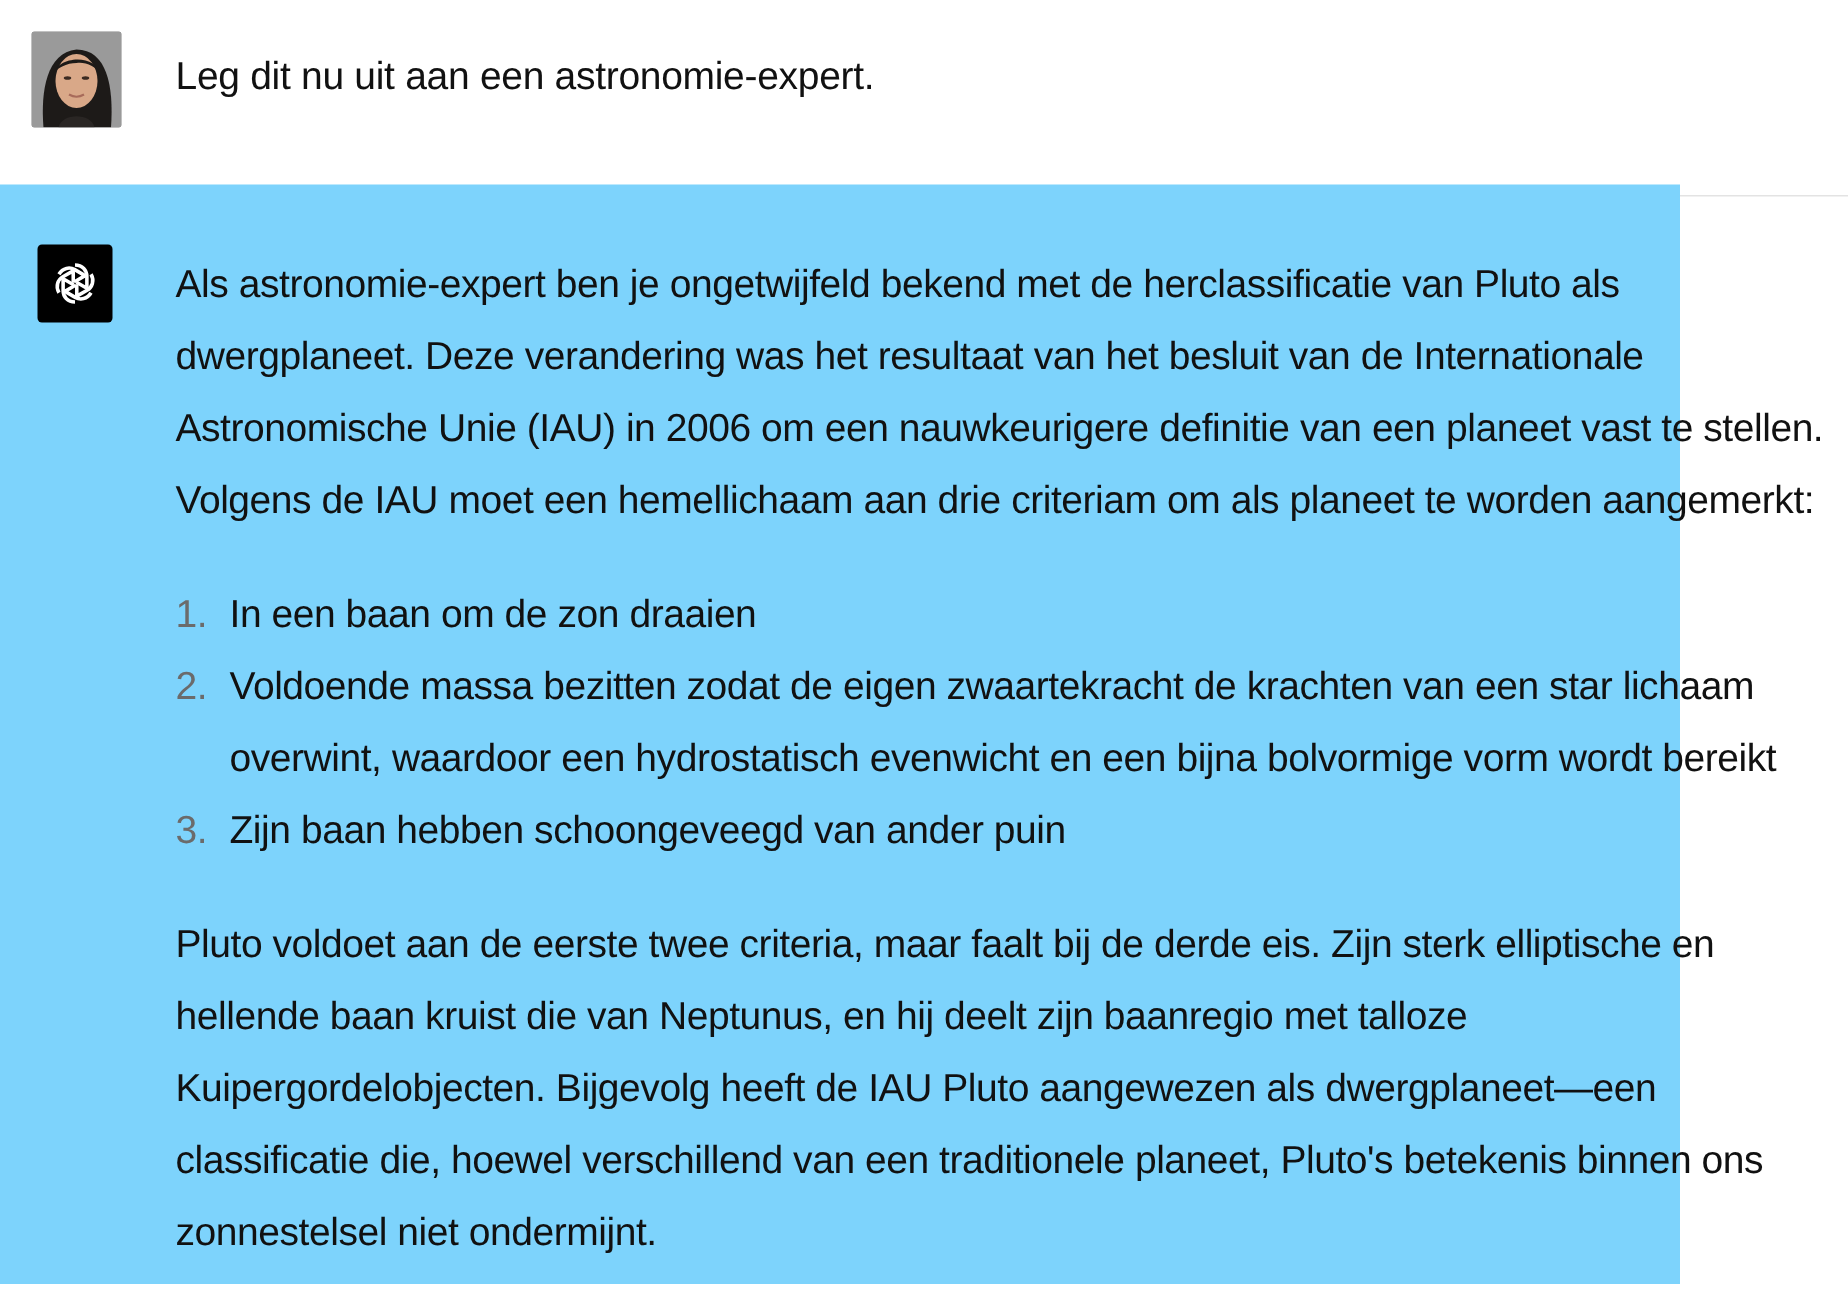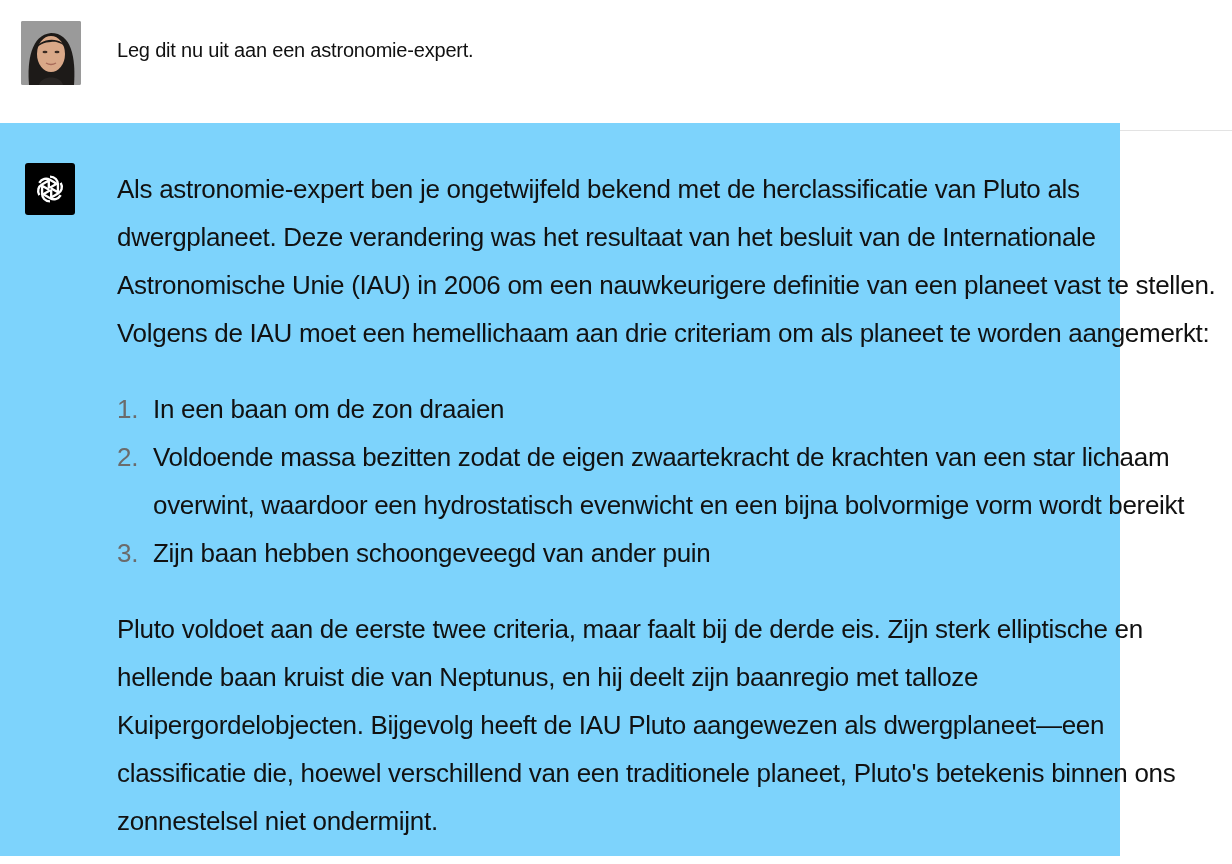--- a/index.html
+++ b/index.html
@@ -40,21 +40,21 @@
       width: 50px; height: 52px;
       border-radius: 3px;
       background: #000;
       display: flex;
       align-items: center;
       justify-content: center;
     }
     .user-text {
       position: absolute;
       left: 117px; top: 30px;
-      font-size: 20px;
+      font-size: 26px;
       line-height: 40px;
       white-space: nowrap;
       letter-spacing: -0.2px;
     }
     .answer {
       position: absolute;
       left: 117px; top: 42px;
       width: 1200px;
       font-size: 26px;
       line-height: 48px;

